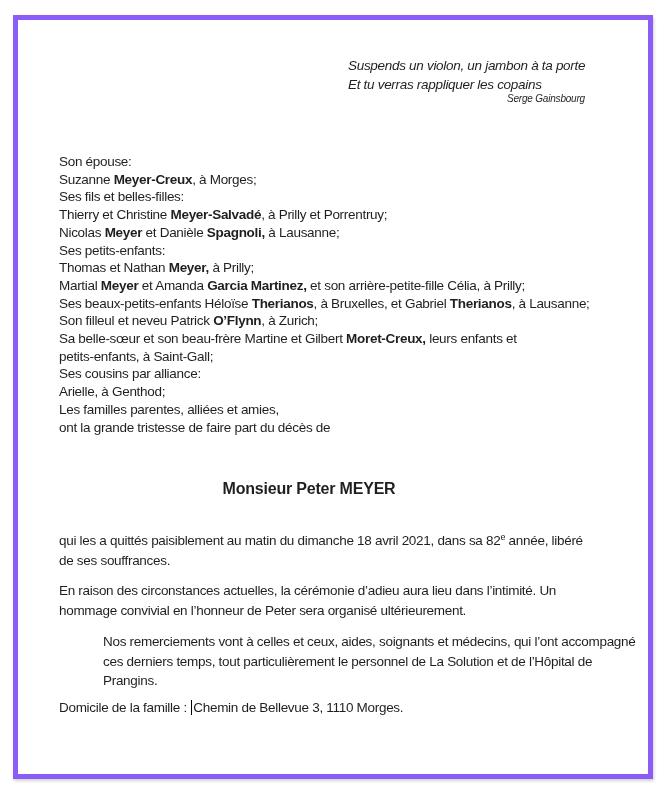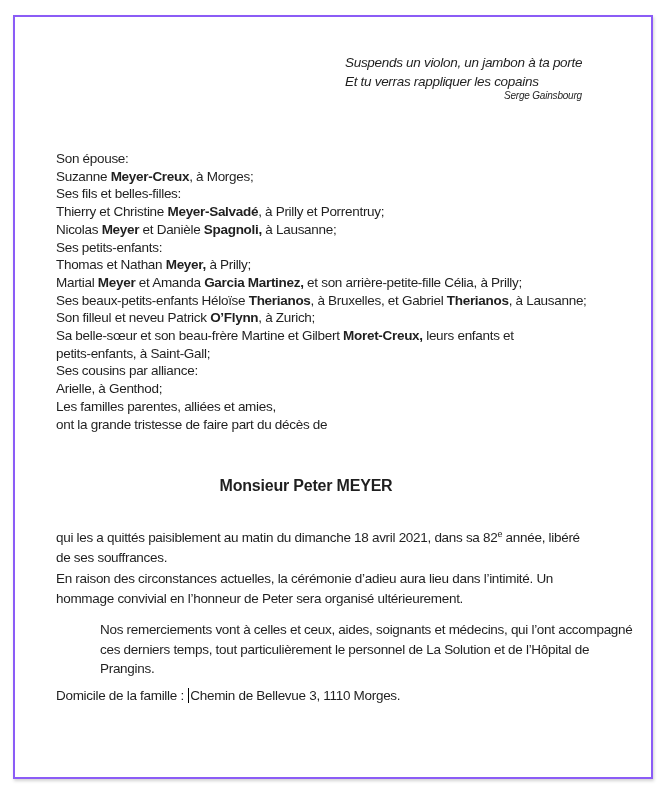--- a/index.html
+++ b/index.html
@@ -16,21 +16,21 @@
     color: #1f1f1f;
   }
   .page {
     position: absolute;
     left: 13px;
     top: 15px;
     width: 640px;
     height: 764px;
     box-sizing: border-box;
     background: #ffffff;
-    border: 2px solid #8b5cf6;
+    border: 5px solid #8b5cf6;
     box-shadow: 1px 2px 3px rgba(0,0,0,0.18);
   }
   .epigraph {
     position: absolute;
     left: 330px;
     top: 36px;
     font-style: italic;
     font-size: 13.5px;
     line-height: 19px;
     letter-spacing: -0.3px;
@@ -68,21 +68,21 @@
   .bottom {
     position: absolute;
     left: 41px;
     top: 511px;
     font-size: 13.5px;
     line-height: 19.5px;
     letter-spacing: -0.3px;
   }
   .para { margin: 0; }
   .para .b-line { white-space: nowrap; }
-  .p-ceremony { margin-top: 2px; }
+  .p-ceremony { margin-top: 11px; }
   .p-repose { margin-top: 9px; }
   .p-thanks { margin-top: 12px; margin-left: 44px; }
   .p-family-address { margin-top: 7px; }
   b { font-weight: bold; }
   sup {
     font-size: 9px;
     line-height: 0;
     vertical-align: super;
   }
   .caret {

